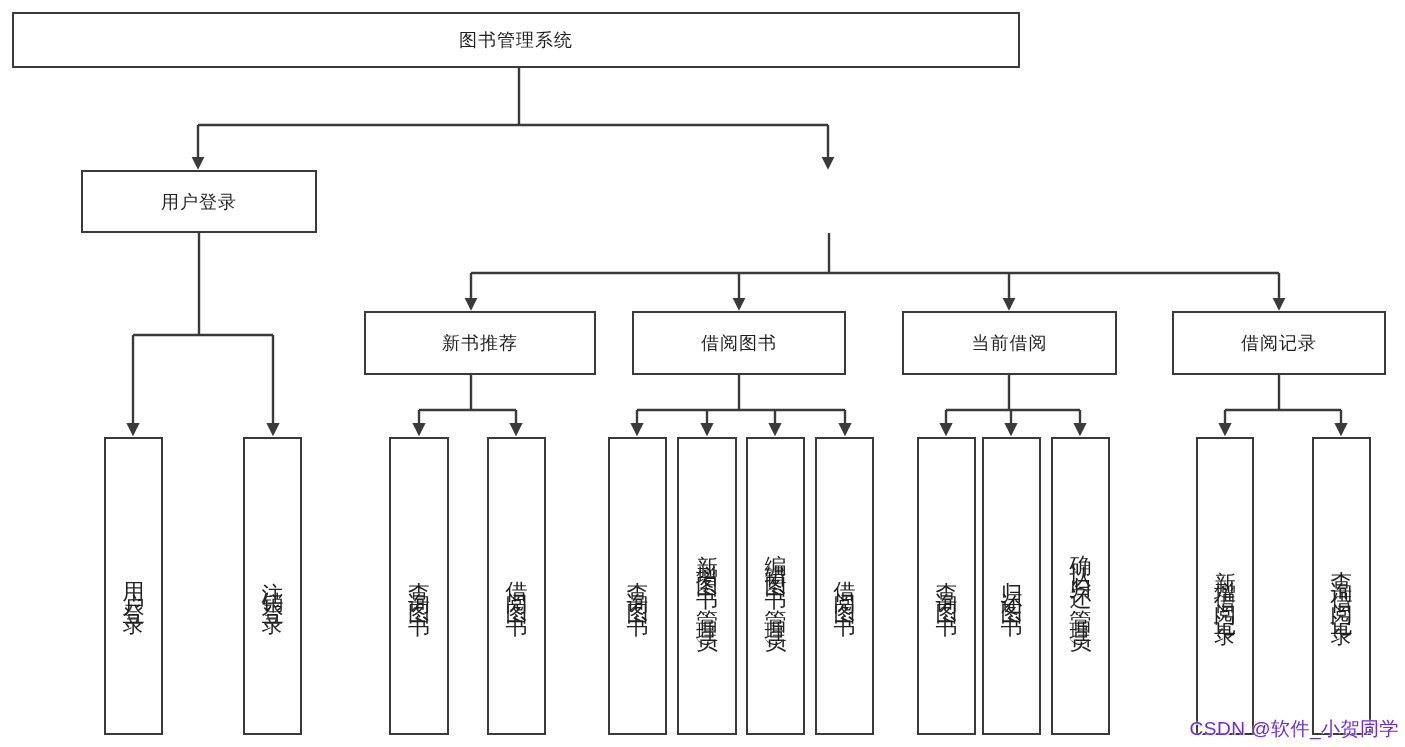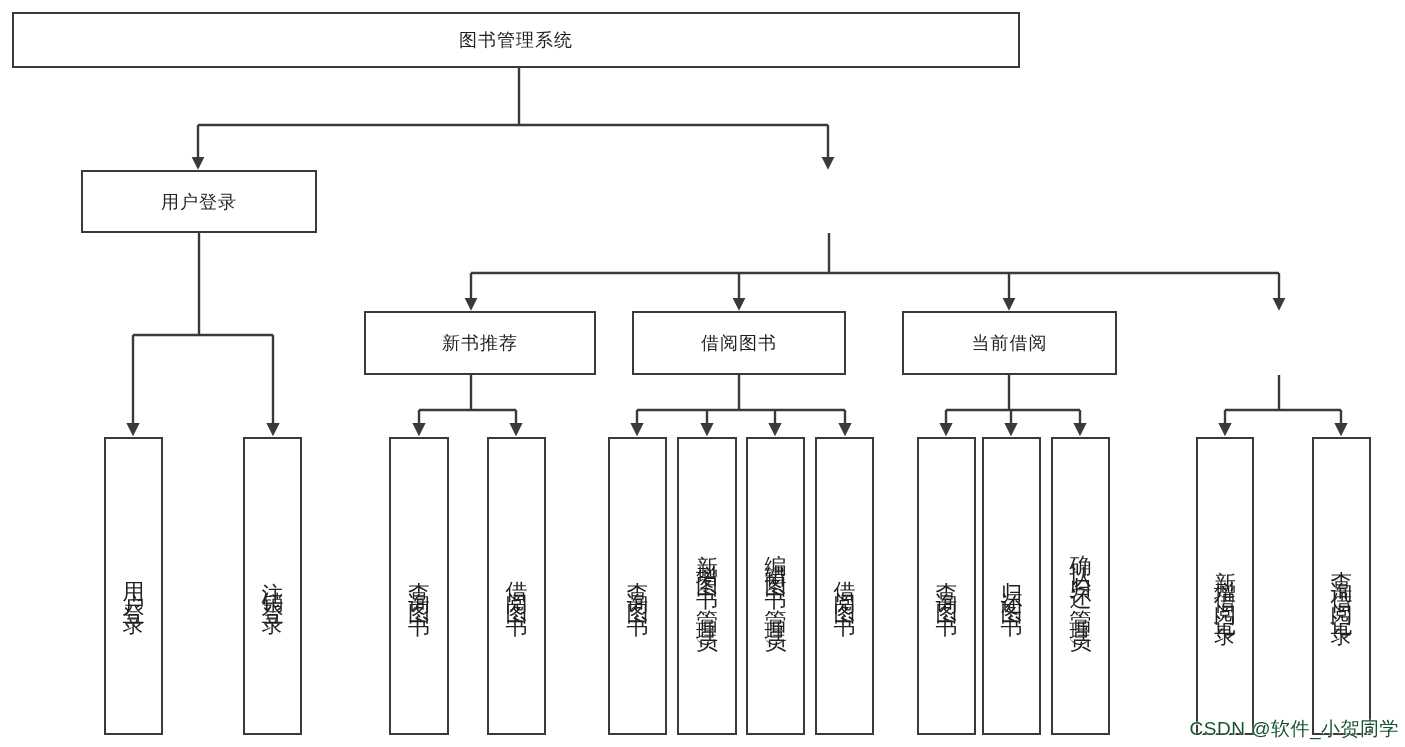--- a/index.html
+++ b/index.html
@@ -42,21 +42,21 @@
     font-size: 22px;
     letter-spacing: 11px;
     line-height: 1;
     white-space: nowrap;
   }
   .watermark {
     position: absolute;
     right: 6px;
     bottom: 5px;
     font-size: 19px;
-    color: #14532d;
+    color: #6d28d9;
     text-shadow: 0 0 2px #ffffff, 1px 1px 0 #ffffff;
     letter-spacing: 0.5px;
     z-index: 5;
     text-align: right;
   }
 </style>
 </head>
 <body>
 
 <div class="stage">
@@ -121,20 +121,23 @@
 
   <div class="box hbox" style="left:364px; top:311px; width:232px; height:64px;">
     <span>新书推荐</span>
   </div>
   <div class="box hbox" style="left:632px; top:311px; width:214px; height:64px;">
     <span>借阅图书</span>
   </div>
   <div class="box hbox" style="left:902px; top:311px; width:215px; height:64px;">
     <span>当前借阅</span>
   </div>
+  <div class="box hbox" style="left:1172px; top:311px; width:214px; height:64px;">
+    <span>借阅记录</span>
+  </div>
 
   <div class="box vbox" style="left:104px; top:437px; width:59px; height:298px;">
     <span>用户登录</span>
   </div>
   <div class="box vbox" style="left:243px; top:437px; width:59px; height:298px;">
     <span>注销登录</span>
   </div>
 
   <div class="box vbox" style="left:389px; top:437px; width:60px; height:298px;">
     <span>查询图书</span>

